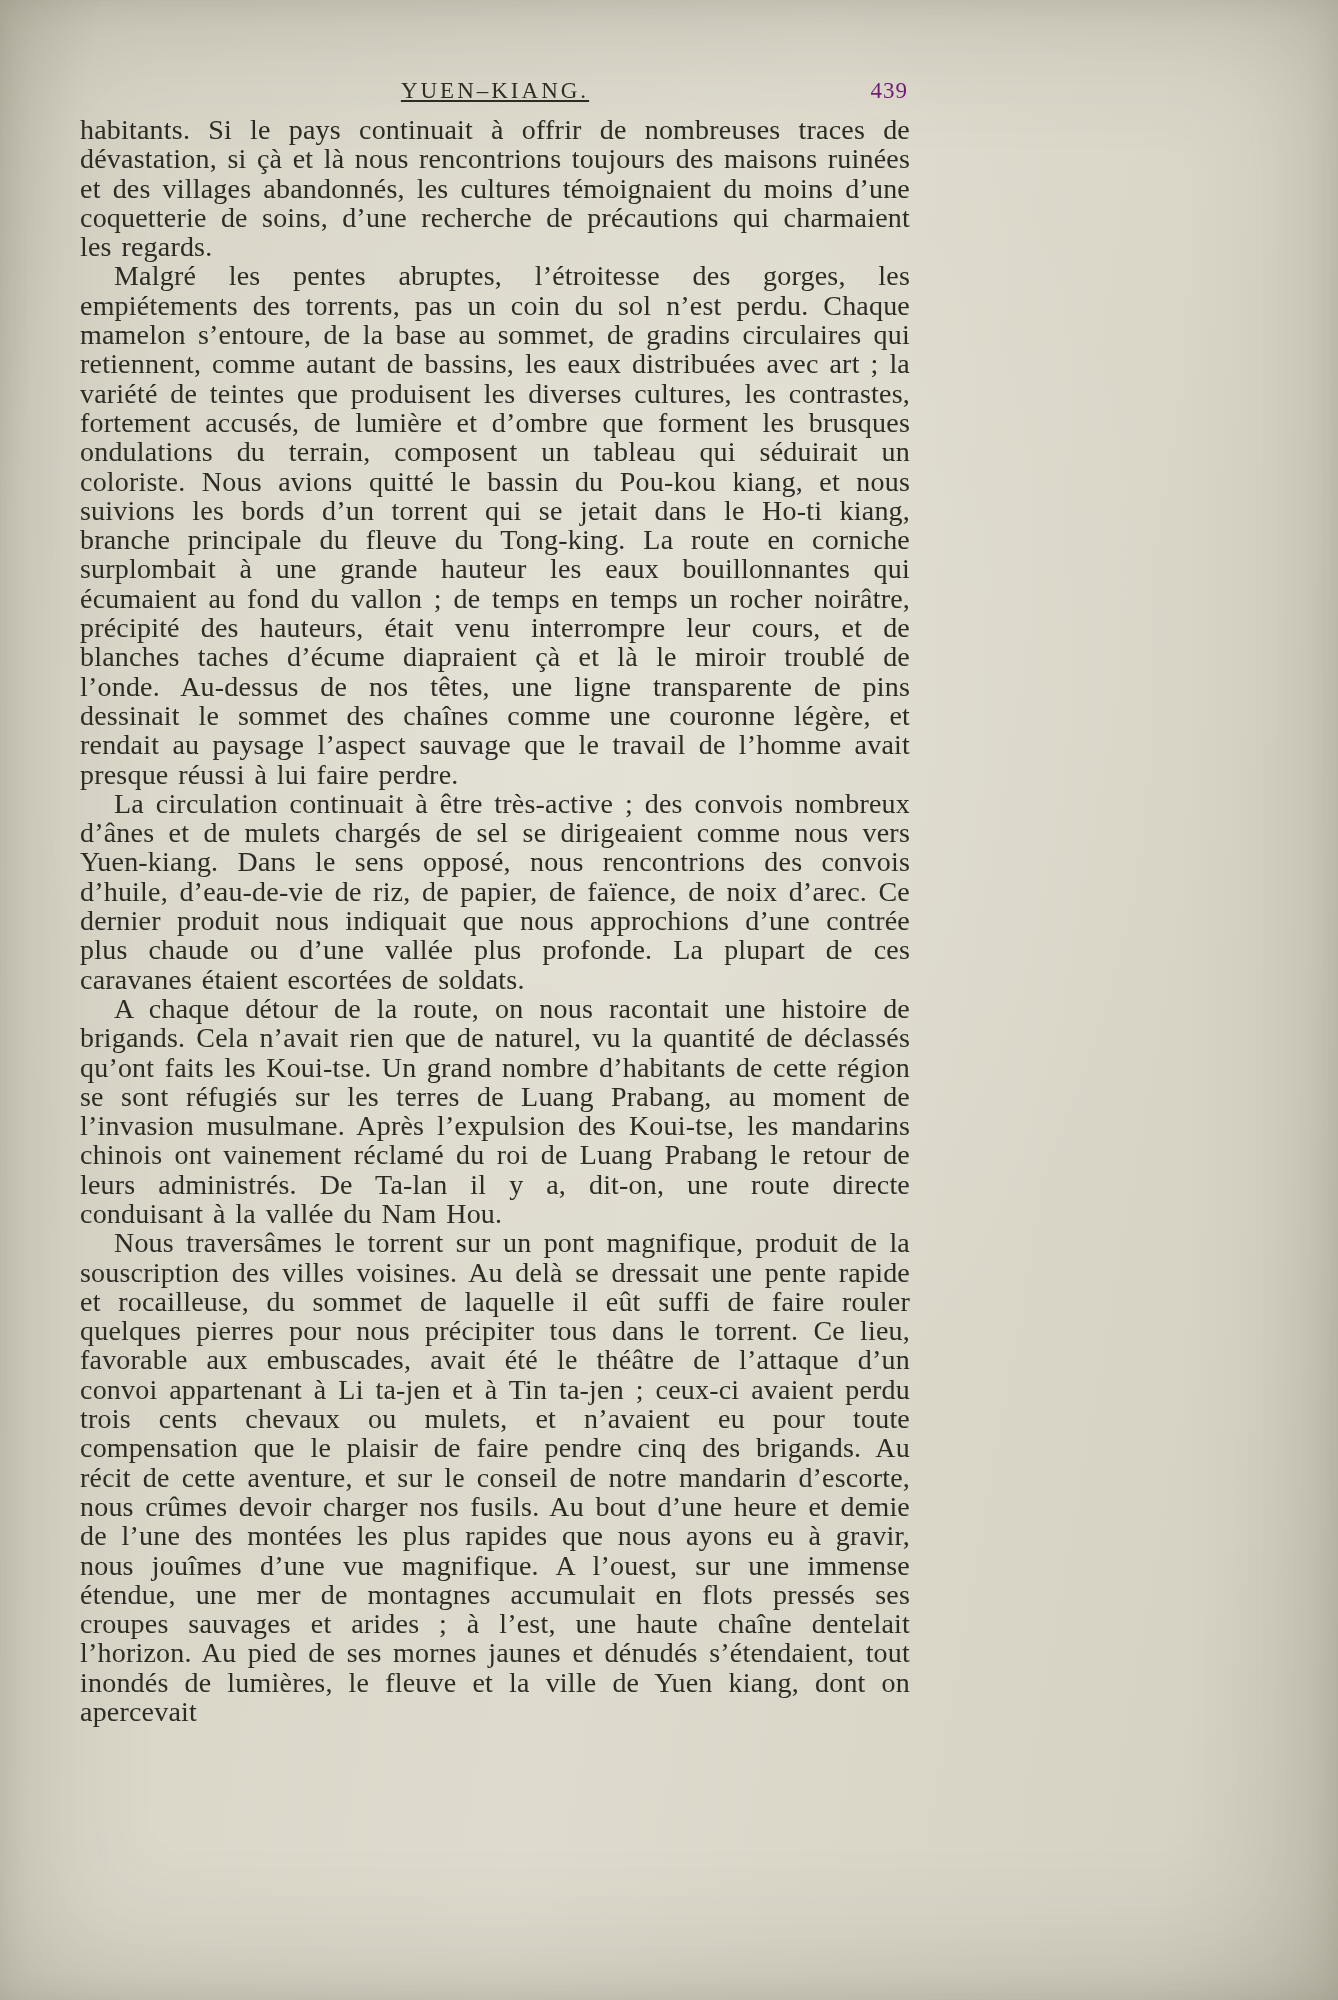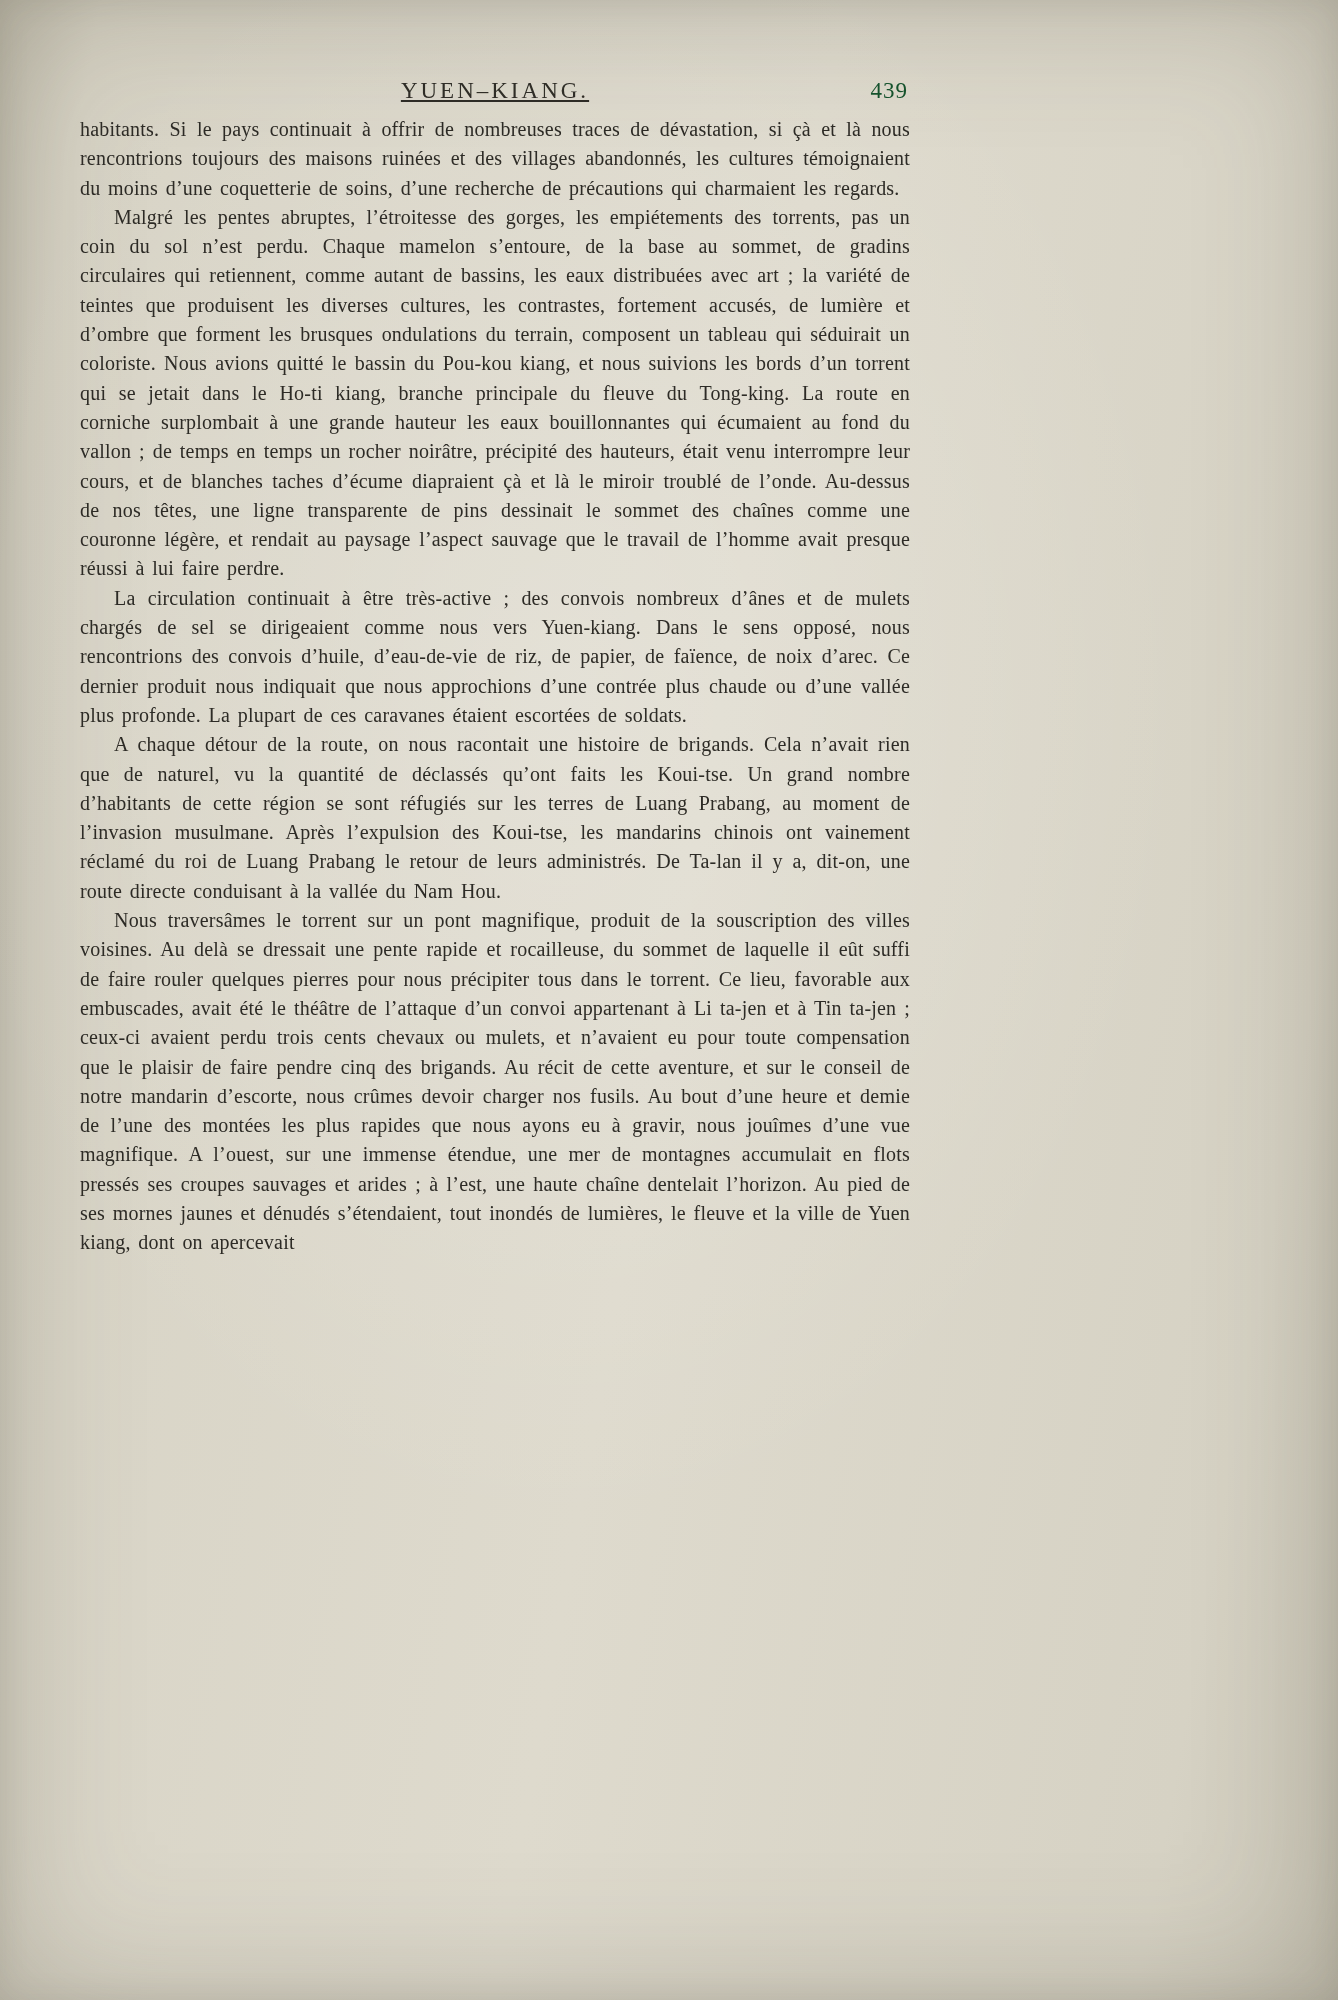--- a/index.html
+++ b/index.html
@@ -45,25 +45,25 @@
     font-size: 23px;
     letter-spacing: 3px;
     color: #2f2d27;
   }
   .page-number {
     position: absolute;
     right: 2px;
     top: 0;
     font-size: 23px;
     letter-spacing: 1px;
-    color: #14532d;
+    color: #701a75;
   }
   .body-text {
     margin-top: 3px;
-    font-size: 20px;
+    font-size: 28px;
     line-height: 29.3px;
     text-align: justify;
     word-spacing: 2.5px;
     letter-spacing: 0.2px;
   }
   .body-text p {
     margin: 0;
     text-indent: 34px;
   }
   .body-text p.no-indent {

